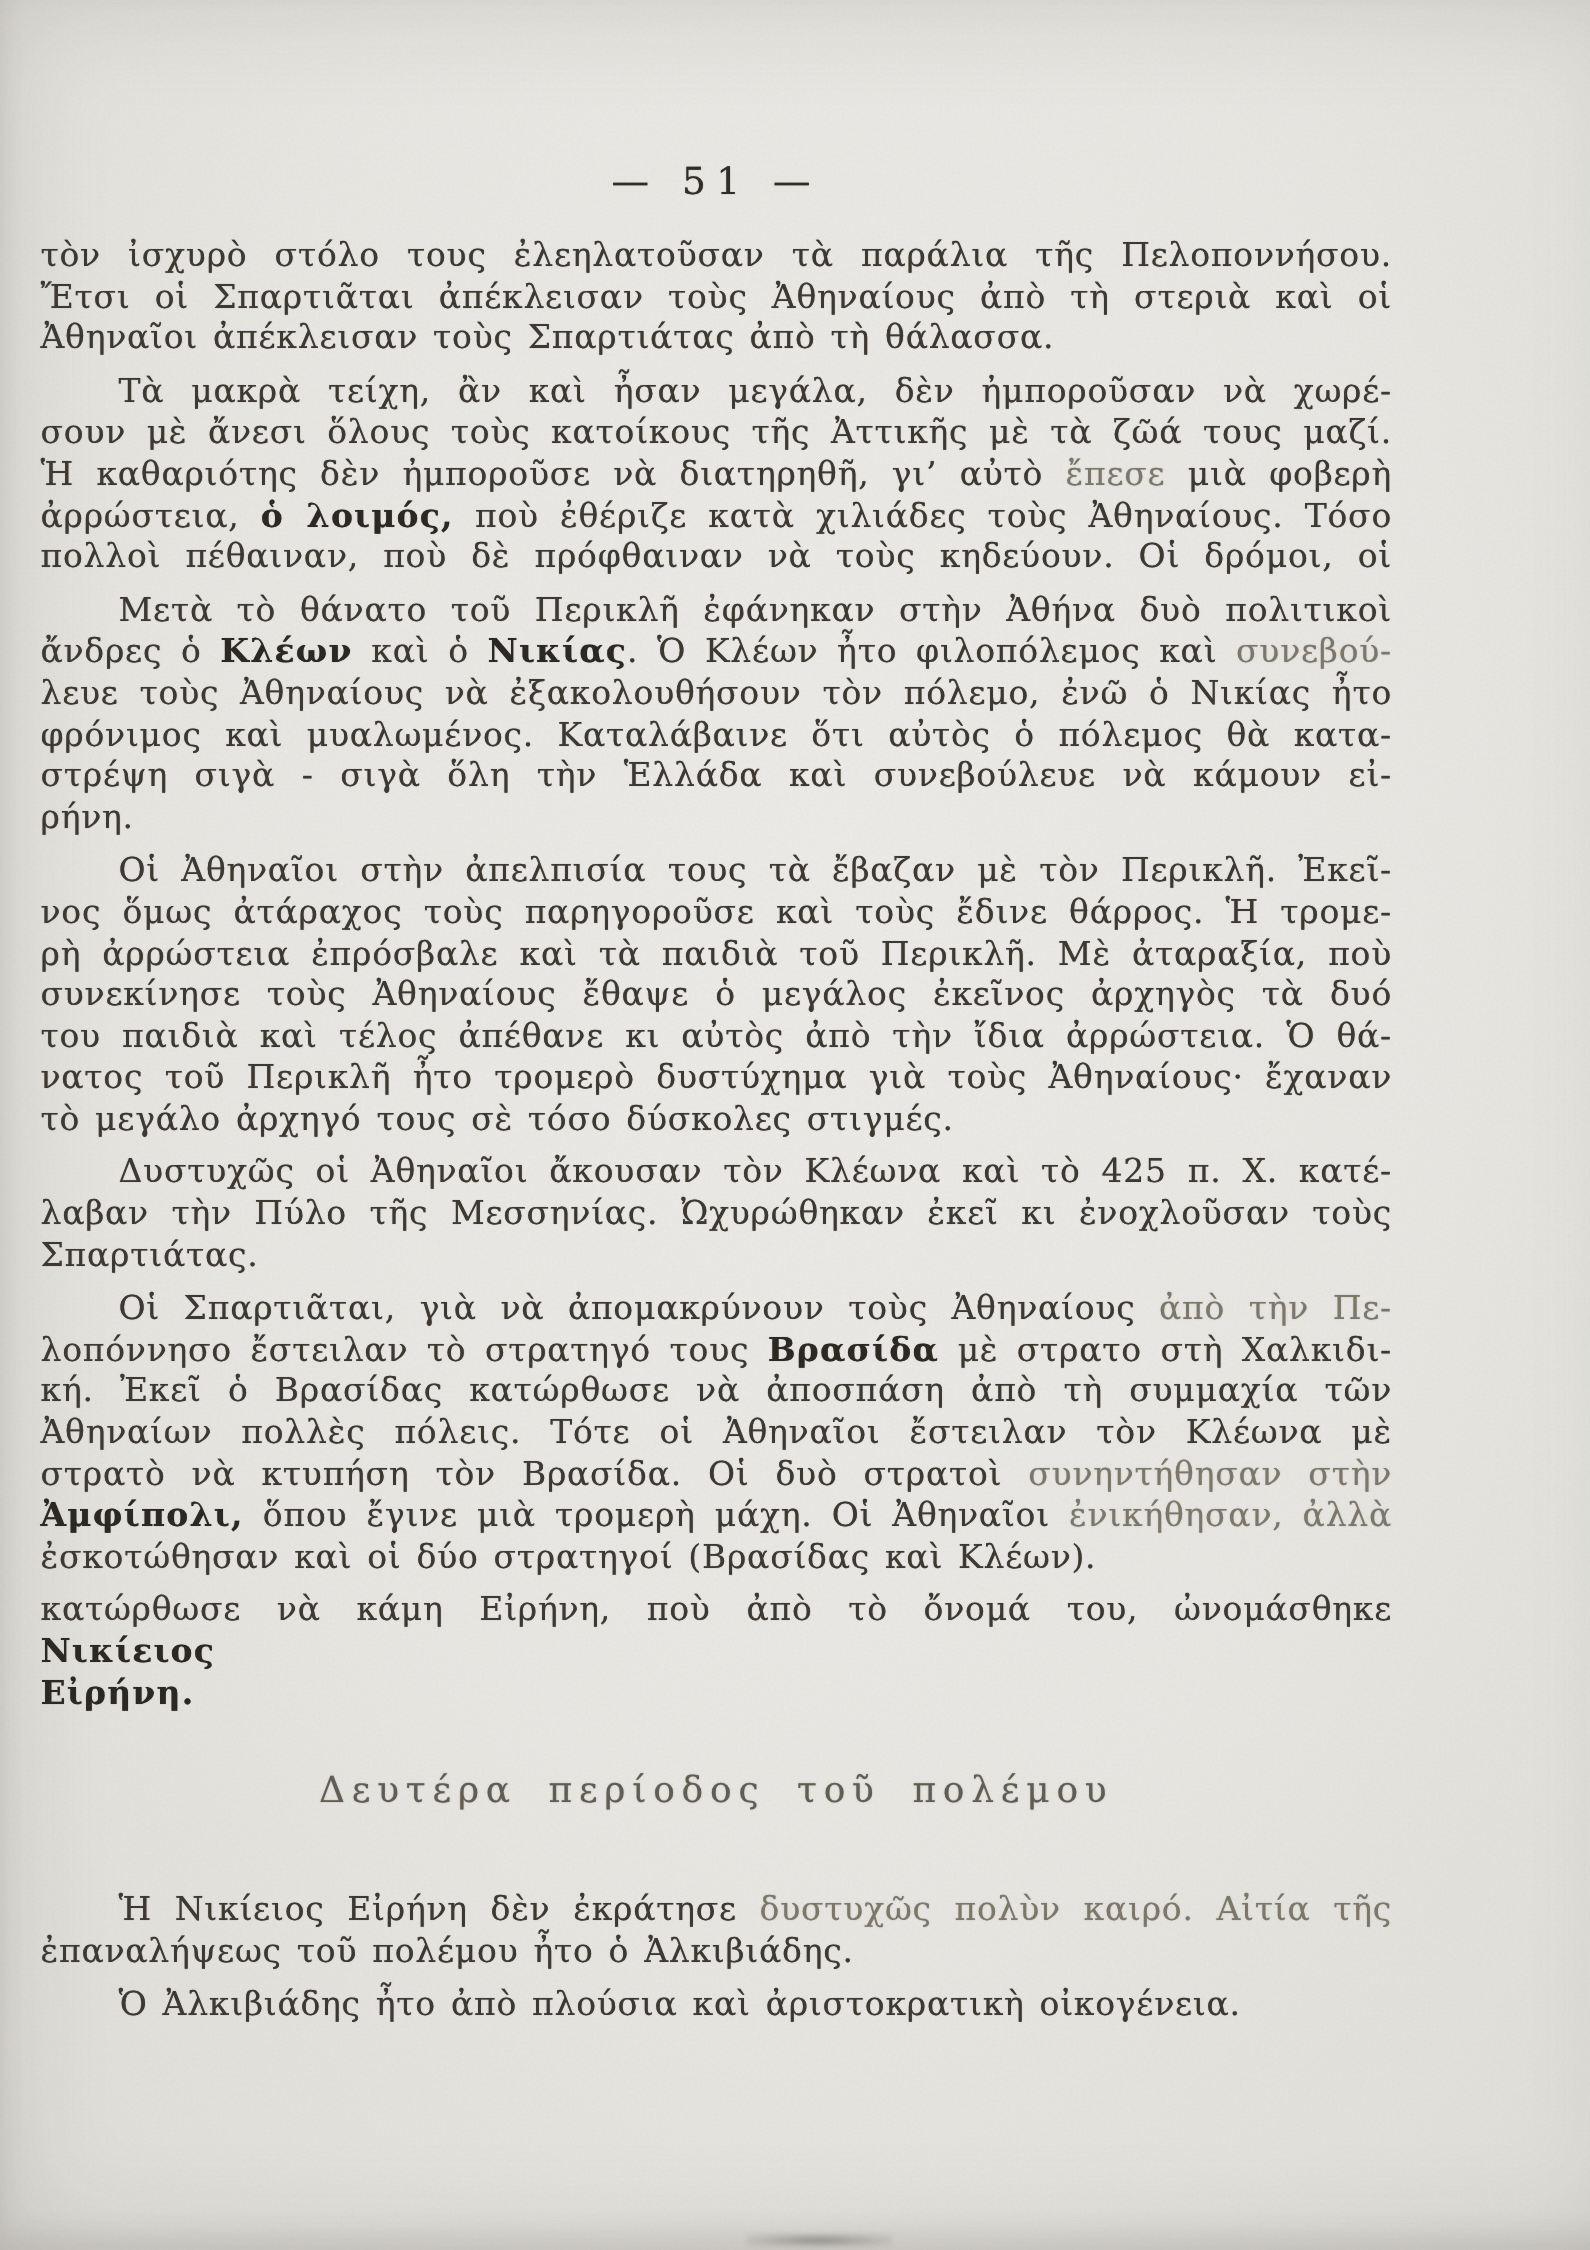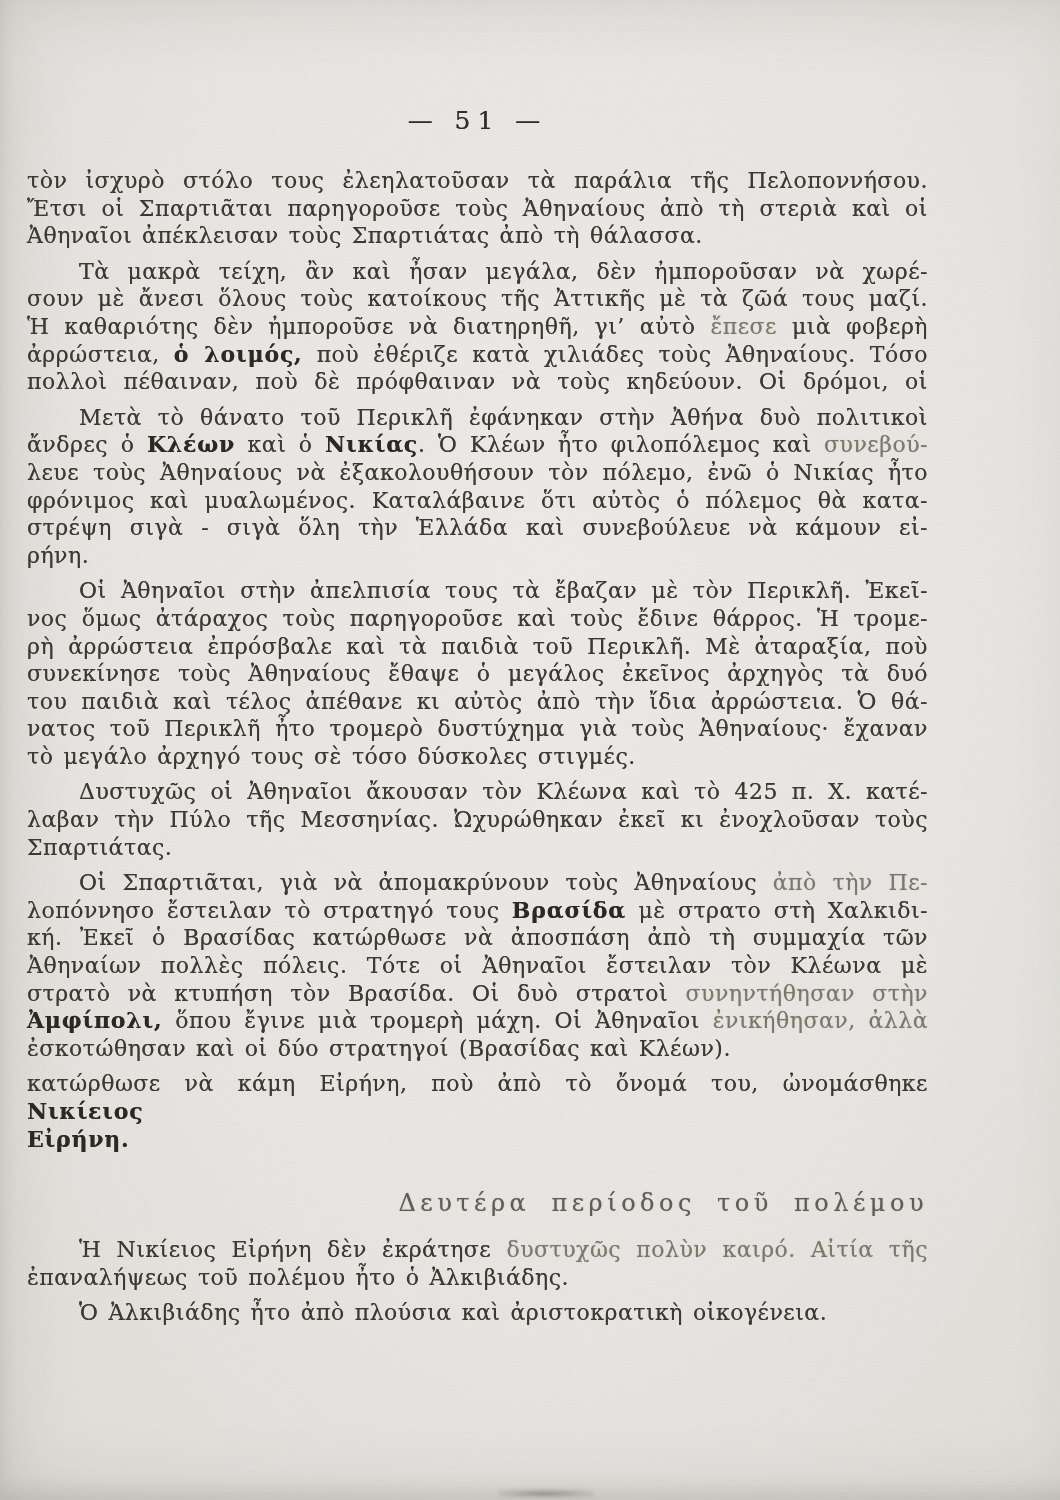--- a/index.html
+++ b/index.html
@@ -27,38 +27,38 @@
     width: 901px;
     text-align: center;
     font-size: 25px;
     letter-spacing: 7px;
     color: #2e2b26;
     text-shadow: 0 0 0.6px rgba(35,32,26,0.75);
     white-space: pre;
   }
   .text-block {
     position: absolute;
-    top: 167px;
+    top: 157px;
     left: 27px;
     width: 901px;
     font-size: 22px;
     line-height: 27.6px;
     letter-spacing: 0.5px;
     word-spacing: 2.5px;
     text-shadow: 0 0 0.55px rgba(45,40,32,0.65);
   }
   .para { margin: 0 0 8px 0; }
   .line { width: 100%; }
   .line.fill { text-align: justify; text-align-last: justify; }
   .line.indent { text-indent: 52px; }
   .b { font-weight: bold; color: #29251f; letter-spacing: 0.8px; }
   .faded { color: #7d7769; text-shadow: 0 0 0.8px rgba(110,104,92,0.5); }
   .heading {
-    margin: 35px 0 18px 0;
-    text-align: right;
+    margin: 35px 0 52px 0;
+    text-align: center;
     font-size: 24px;
     line-height: 30px;
     letter-spacing: 4.5px;
     word-spacing: 9px;
     color: #615c52;
     text-shadow: 0 0 0.9px rgba(95,90,80,0.55);
   }
   .noise {
     position: absolute;
     top: 0; left: 0;
@@ -77,21 +77,21 @@
 </style>
 </head>
 <body>
 
 <div class="page">
   <div class="page-number">— 51 —</div>
 
   <div class="text-block" id="text-block">
       <div class="para">
         <div class="line fill"><span class="">τὸν ἰσχυρὸ στόλο τους ἐλεηλατοῦσαν τὰ παράλια τῆς Πελοποννήσου.</span></div>
-        <div class="line fill"><span class="">Ἔτσι οἱ Σπαρτιᾶται παρηγοροῦσε τοὺς Ἀθηναίους ἀπὸ τὴ στεριὰ καὶ οἱ</span></div>
+        <div class="line fill"><span class="">Ἔτσι οἱ Σπαρτιᾶται ἀπέκλεισαν τοὺς Ἀθηναίους ἀπὸ τὴ στεριὰ καὶ οἱ</span></div>
         <div class="line"><span class="">Ἀθηναῖοι ἀπέκλεισαν τοὺς Σπαρτιάτας ἀπὸ τὴ θάλασσα.</span></div>
       </div>
       <div class="para">
         <div class="line fill indent"><span class="">Τὰ μακρὰ τείχη, ἂν καὶ ἦσαν μεγάλα, δὲν ἠμποροῦσαν νὰ χωρέ-</span></div>
         <div class="line fill"><span class="">σουν μὲ ἄνεσι ὅλους τοὺς κατοίκους τῆς Ἀττικῆς μὲ τὰ ζῶά τους μαζί.</span></div>
         <div class="line fill"><span class="">Ἡ καθαριότης δὲν ἠμποροῦσε νὰ διατηρηθῆ, γι’ αὐτὸ </span><span class=" faded">ἔπεσε</span><span class=""> μιὰ φοβερὴ</span></div>
         <div class="line fill"><span class="">ἀρρώστεια, </span><span class="b">ὁ λοιμός,</span><span class=""> ποὺ ἐθέριζε κατὰ χιλιάδες τοὺς Ἀθηναίους. Τόσο</span></div>
         <div class="line fill"><span class="">πολλοὶ πέθαιναν, ποὺ δὲ πρόφθαιναν νὰ τοὺς κηδεύουν. Οἱ δρόμοι, οἱ</span></div>
       </div>
       <div class="para">

